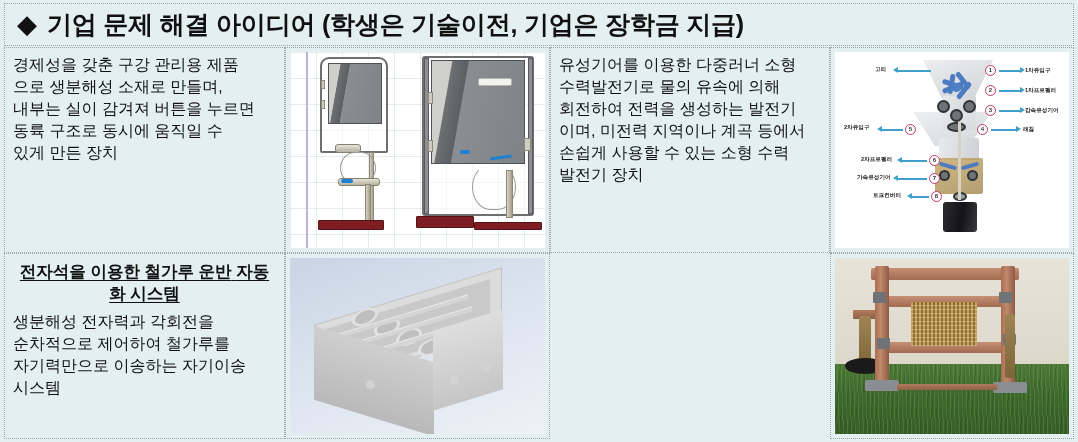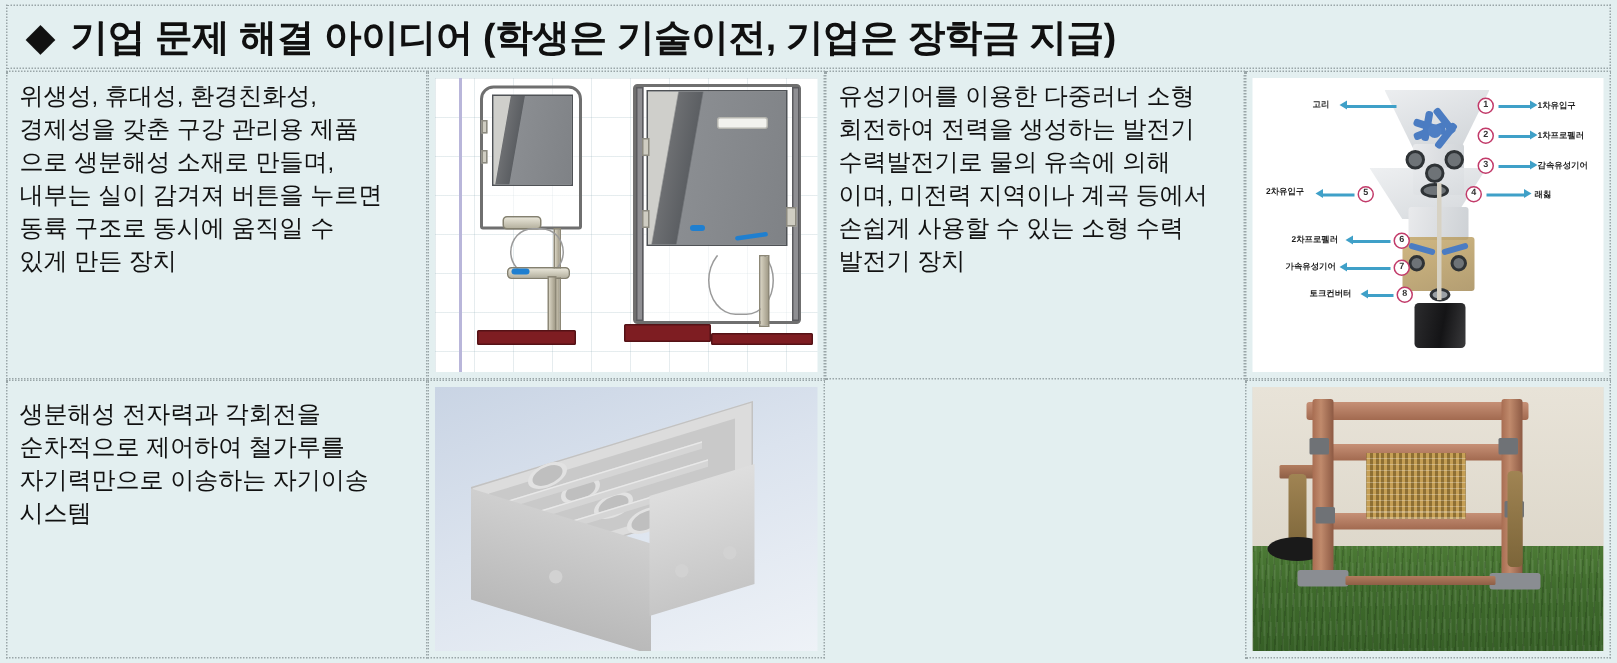--- a/index.html
+++ b/index.html
@@ -344,21 +344,20 @@
 
   <div class="title-bar">
     <span class="title-diamond">◆</span>
     <span class="title-text">기업 문제 해결 아이디어 (학생은 기술이전, 기업은 장학금 지급)</span>
   </div>
 
   <div class="grid">
 
     <div class="cell text-cell" style="left:0;top:0;width:281px;height:206px;">
       <div class="cell-body">
-        <span class="ln">위생성,  휴대성,  환경친화성,</span>
         <span class="ln">경제성을 갖춘 구강 관리용 제품</span>
         <span class="ln">으로 생분해성 소재로 만들며,</span>
         <span class="ln">내부는 실이 감겨져 버튼을 누르면</span>
         <span class="ln">동륙 구조로 동시에 움직일 수</span>
         <span class="ln">있게 만든 장치</span>
       </div>
     </div>
 
     <div class="cell img-cell" style="left:281px;top:0;width:265px;height:206px;">
       <div class="img-frame cad1">
@@ -389,22 +388,22 @@
         <div class="tube" style="left:182px;top:112px;width:44px;height:46px;border-color:#9a9a9a;border-top-color:transparent;"></div>
         <div class="stem" style="left:216px;top:118px;width:7px;height:48px;"></div>
         <div class="base" style="left:126px;top:164px;width:58px;height:12px;"></div>
         <div class="base" style="left:184px;top:170px;width:68px;height:8px;"></div>
       </div>
     </div>
 
     <div class="cell text-cell" style="left:546px;top:0;width:280px;height:206px;">
       <div class="cell-body">
         <span class="ln">유성기어를 이용한 다중러너 소형</span>
+        <span class="ln">수력발전기로 물의 유속에 의해</span>
         <span class="ln">회전하여 전력을 생성하는 발전기</span>
-        <span class="ln">수력발전기로 물의 유속에 의해</span>
         <span class="ln">이며, 미전력 지역이나 계곡 등에서</span>
         <span class="ln">손쉽게 사용할 수 있는 소형 수력</span>
         <span class="ln">발전기 장치</span>
       </div>
     </div>
 
     <div class="cell img-cell" style="left:826px;top:0;width:244px;height:206px;">
       <div class="img-frame pr">
 
         <div class="cone" style="left:88px;top:8px;width:70px;height:40px;"></div>
@@ -463,20 +462,24 @@
         <div class="arr left" style="left:62px;top:126px;width:30px;"></div>
         <div class="num" style="left:94px;top:121px;">7</div>
 
         <div class="lbl" style="left:38px;top:140px;">토크컨버터</div>
         <div class="arr left" style="left:76px;top:144px;width:18px;"></div>
         <div class="num" style="left:96px;top:139px;">8</div>
       </div>
     </div>
 
     <div class="cell text-cell" style="left:0;top:206px;width:281px;height:186px;">
+      <div class="cell-title">
+        <span class="ln">전자석을 이용한 철가루 운반</span>
+        <span class="ln">자동화 시스템</span>
+      </div>
       <div class="cell-body" style="margin-top:6px;">
         <span class="ln">생분해성  전자력과  각회전을</span>
         <span class="ln">순차적으로  제어하여  철가루를</span>
         <span class="ln">자기력만으로 이송하는 자기이송</span>
         <span class="ln">시스템</span>
       </div>
     </div>
 
     <div class="cell img-cell" style="left:281px;top:206px;width:265px;height:186px;">
       <div class="img-frame box3d">

